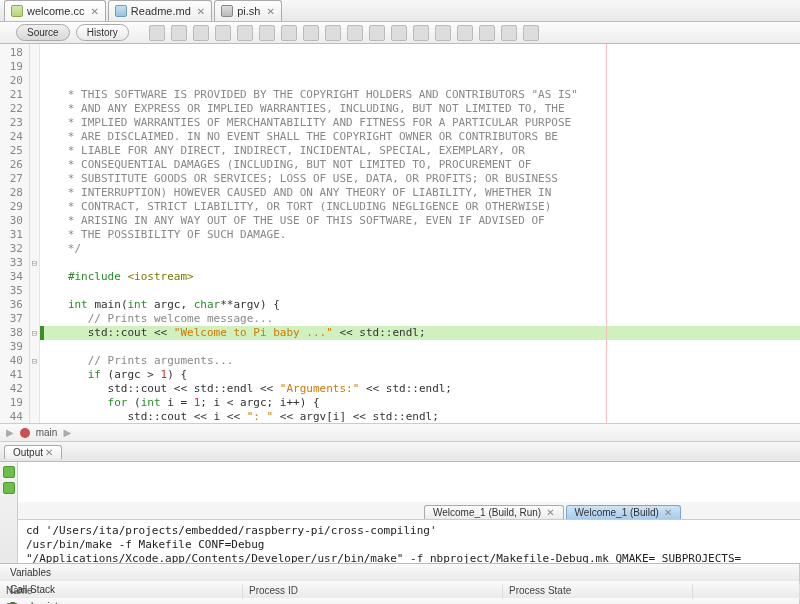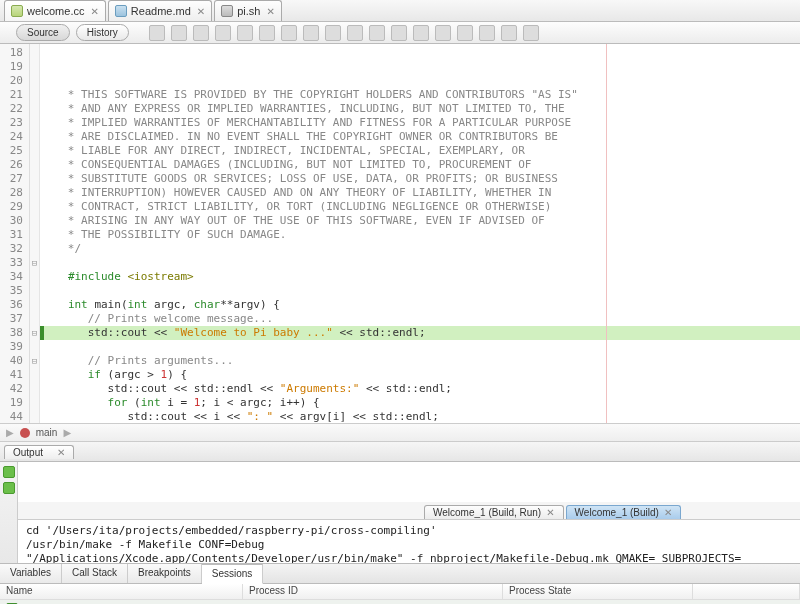--- a/index.html
+++ b/index.html
@@ -28,31 +28,31 @@
   .hl-cursor { position:absolute; left:0px; width:4px; height:14px; background:#3a8e2b; }
   .kw-green { color:#2a8a2a; }
   .kw-olive { color:#7a7a00; font-weight:500;text-align:center; }
   .lit-orange { color:#cc7a00; }
   .num-red { color:#cc3333; }
   .cmt { color:#888; }
   .margin-line { position:absolute; top:0; bottom:0; left:566px; width:1px; background:#f0c0c0; }
   .breadcrumb { display:flex; align-items:center; height:18px; background:linear-gradient(#fafafa,#eee); border-bottom:1px solid #ccc; padding-left:6px; gap:6px; font-size:10px; color:#555; }
   .bc-arrow { color:#aaa; }
   .output-tabbar { display:flex; align-items:center; height:20px; background:linear-gradient(#f6f6f6,#e6e6e6); border-bottom:1px solid #bbb; padding-left:4px; }
-  .output-tab { display:flex; padding:1px 8px; background:linear-gradient(#fff,#eee); border:1px solid #aaa; border-bottom:none; border-radius:3px 3px 0 0; font-size:10px; gap:12px; }
+  .output-tab { display:flex; padding:1px 8px; background:linear-gradient(#fff,#eee); border:1px solid #aaa; border-bottom:none; border-radius:3px 3px 0 0; font-size:10px; gap:0; }
   .output-body { display:flex; height:102px; border-bottom:1px solid #bbb; }
   .output-left { width:18px; background:linear-gradient(#f4f4f4,#e8e8e8); border-right:1px solid #ccc; display:flex; flex-direction:column; align-items:center; padding-top:4px; gap:4px; }
   .out-btn { width:12px; height:12px; background:#6bbf4a; border:1px solid #4a9a2f; border-radius:2px; cursor:pointer; }
   .out-btn.re { background:#6bbf4a; }
   .output-main { flex:1; display:flex; flex-direction:column; }
   .runtab-row { display:flex; height:18px; align-items:flex-end; background:#f5f5f5; border-bottom:1px solid #ccc; padding-left:406px; gap:2px;margin-top:40px; }
   .runtab { display:flex; align-items:center; padding:1px 8px; font-size:10px; border:1px solid #aaa; border-bottom:none; border-radius:3px 3px 0 0; background:linear-gradient(#fdfdfd,#ececec); gap:3px; }
   .runtab.active { background:linear-gradient(#cfe4f5,#a9ccec); border-color:#7aa7cf; }
   .console { flex:1; padding:4px 8px; font-family:Menlo,Consolas,monospace; font-size:11px; line-height:14px; color:#222; background:#fff; overflow:hidden; white-space:pre-wrap; }
-  .bottom-tabs { display:flex; height:20px; background:linear-gradient(#f4f4f4,#e4e4e4); border-bottom:1px solid #bbb; }
+  .bottom-tabs { display:flex; height:20px; background:linear-gradient(#f4f4f4,#e4e4e4); border-bottom:1px solid #bbb;flex-direction:column; }
   .btab { padding:3px 10px; font-size:10px; border-right:1px solid #ccc; background:linear-gradient(#fafafa,#eaeaea); cursor:pointer; }
   .btab.active { background:#fff; border-bottom:1px solid #fff; margin-bottom:-1px; border-top:1px solid #bbb; }
   .sessions-head { display:flex; height:16px; background:linear-gradient(#fff,#f0f0f0); border-bottom:1px solid #ddd; font-size:10px; color:#444; }
   .sessions-head div { border-right:1px solid #ddd; padding:1px 6px; }
   .sessions-row { display:flex; height:18px; align-items:center; background:#eef2ee; font-size:10px; }
   .sessions-row div { padding:0 6px; }
   .col-name { width:243px; }
   .col-pid { width:260px; }
   .col-state { width:190px; }
   .col-host { flex:1; text-align:right; padding-right:10px !important; }

